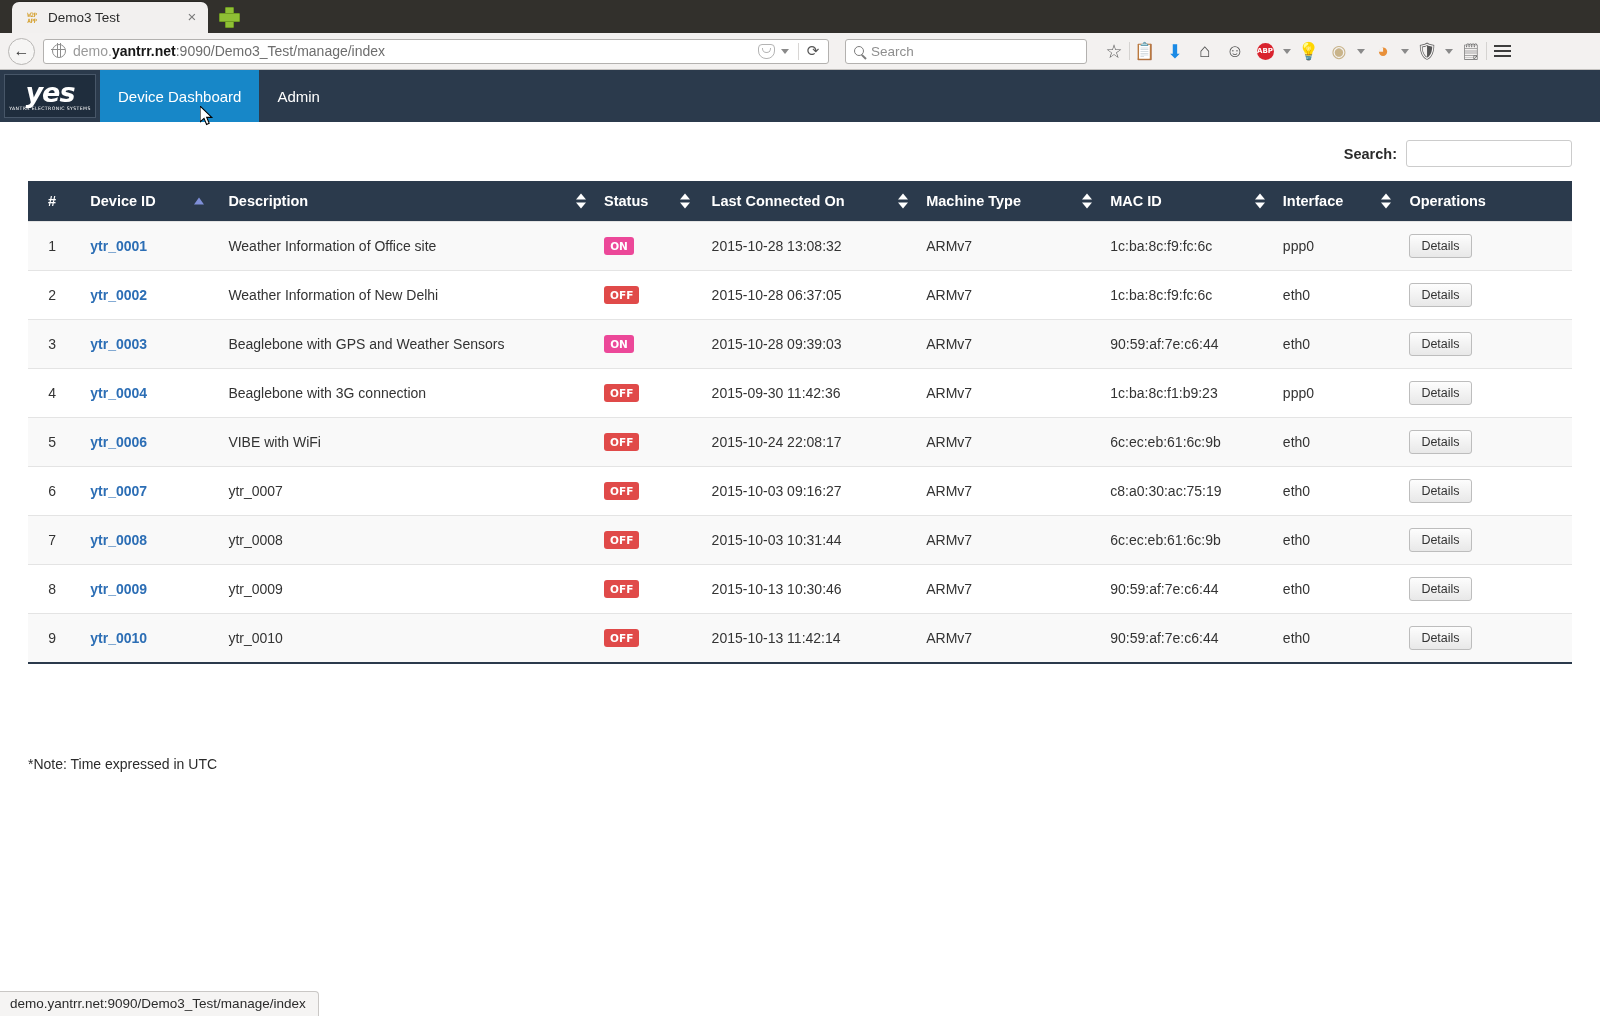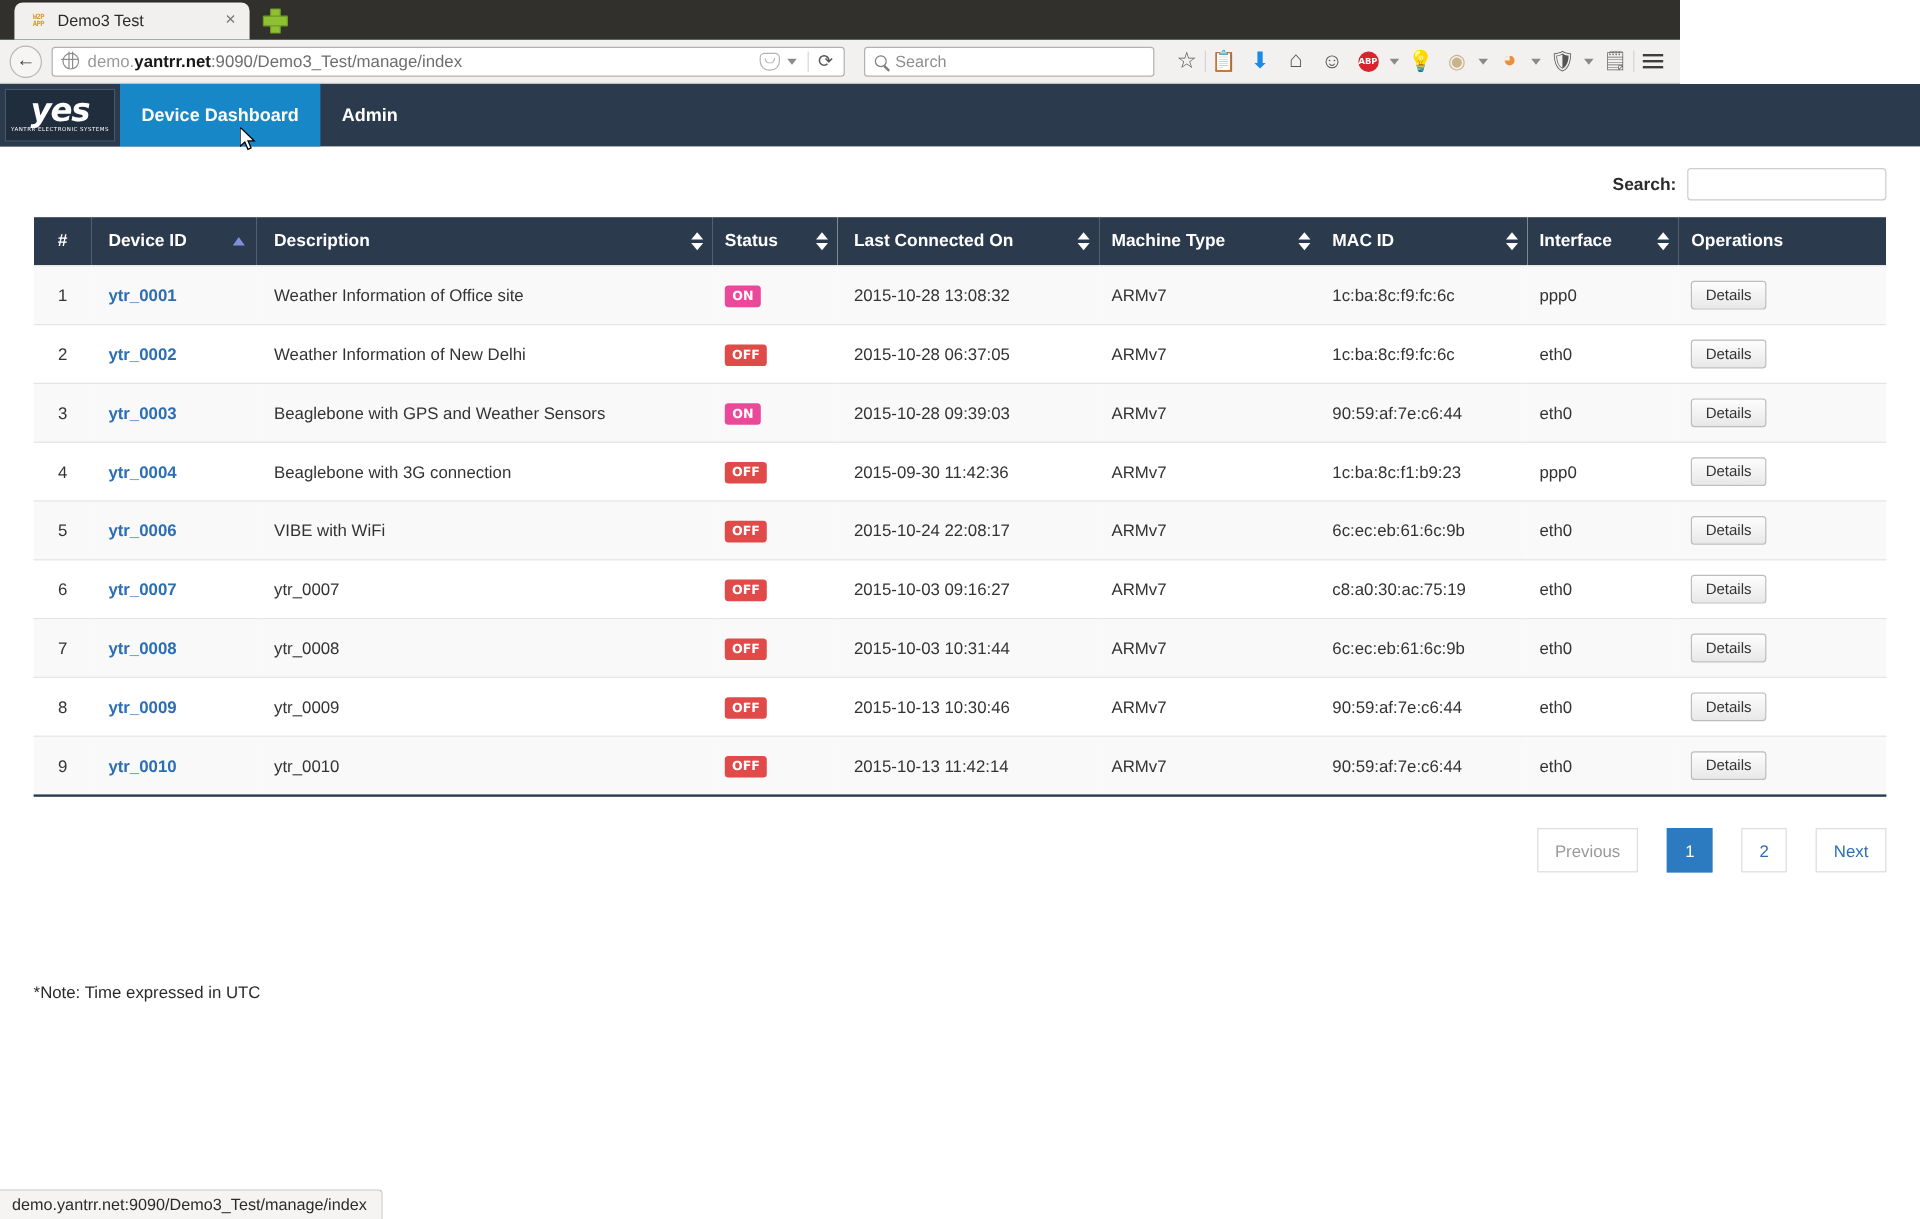--- a/index.html
+++ b/index.html
@@ -5,21 +5,21 @@
   * { box-sizing: border-box; }
   html, body {
     margin: 0; padding: 0;
     width: 1600px; height: 1016px;
     overflow: hidden;
     font-family: "Liberation Sans", sans-serif;
     background: #fff;
   }
 
   
-  .browser-chrome { width: 1400px; background: #14b8a6; }
+  .browser-chrome { width: 1600px; background: #14b8a6; }
   .tab-strip {
     height: 33px; background: #32302c;
     display: flex; align-items: flex-end; padding-left: 12px;
     position: relative;
   }
   .tab {
     height: 31px; min-width: 196px;
     background: #f2f0ef;
     border-radius: 7px 7px 0 0;
     display: flex; align-items: center;
@@ -173,21 +173,21 @@
     font-style: italic; line-height: 24px;
     font-family: "DejaVu Sans", sans-serif; letter-spacing: -1px;
   }
   .brand-sub {
     font-size: 4.6px; color: #ffffff; letter-spacing: .4px;
     font-family: "DejaVu Sans", sans-serif; margin-top: 1px;
   }
   .nav-link {
     display: flex; align-items: center;
     padding: 0 18px;
-    color: #ffffff; font-size: 15px; font-weight: bold;
+    color: #ffffff; font-size: 15px; font-weight: normal;
     cursor: pointer; text-decoration: none;
   }
   .nav-link.active { background: #1787c8; }
   .nav-right {
     margin-left: auto; display: flex; align-items: center;
     padding-right: 22px;
   }
   .welcome {
     color: #ffffff; font-size: 14.5px; font-weight: bold; cursor: pointer;
     display: flex; align-items: center; gap: 6px;
@@ -560,26 +560,20 @@
             <td class="td-last">2015-10-13 11:42:14</td>
             <td class="td-mach">ARMv7</td>
             <td class="td-mac">90:59:af:7e:c6:44</td>
             <td class="td-iface">eth0</td>
             <td class="td-ops"><span class="btn-details">Details</span></td>
           </tr>
         </tbody>
     </table>
     <div class="table-bottom-rule"></div>
 
-    <div class="pager">
-      <div class="pg disabled">Previous</div>
-      <div class="pg active gap">1</div>
-      <div class="pg gap2">2</div>
-      <div class="pg gap">Next</div>
-    </div>
 
     <div class="note">*Note: Time expressed in UTC</div>
   </div>
 
 
   <div class="status-bar">demo.yantrr.net:9090/Demo3_Test/manage/index</div>
 
   <svg class="cursor-arrow" viewBox="0 0 14 20">
     <polygon points="0,0 0,16 4,12.4 6.6,18.4 9.2,17.2 6.7,11.4 11.8,11.4" fill="#ffffff" stroke="#000000" stroke-width="1.1"></polygon>
   </svg>

